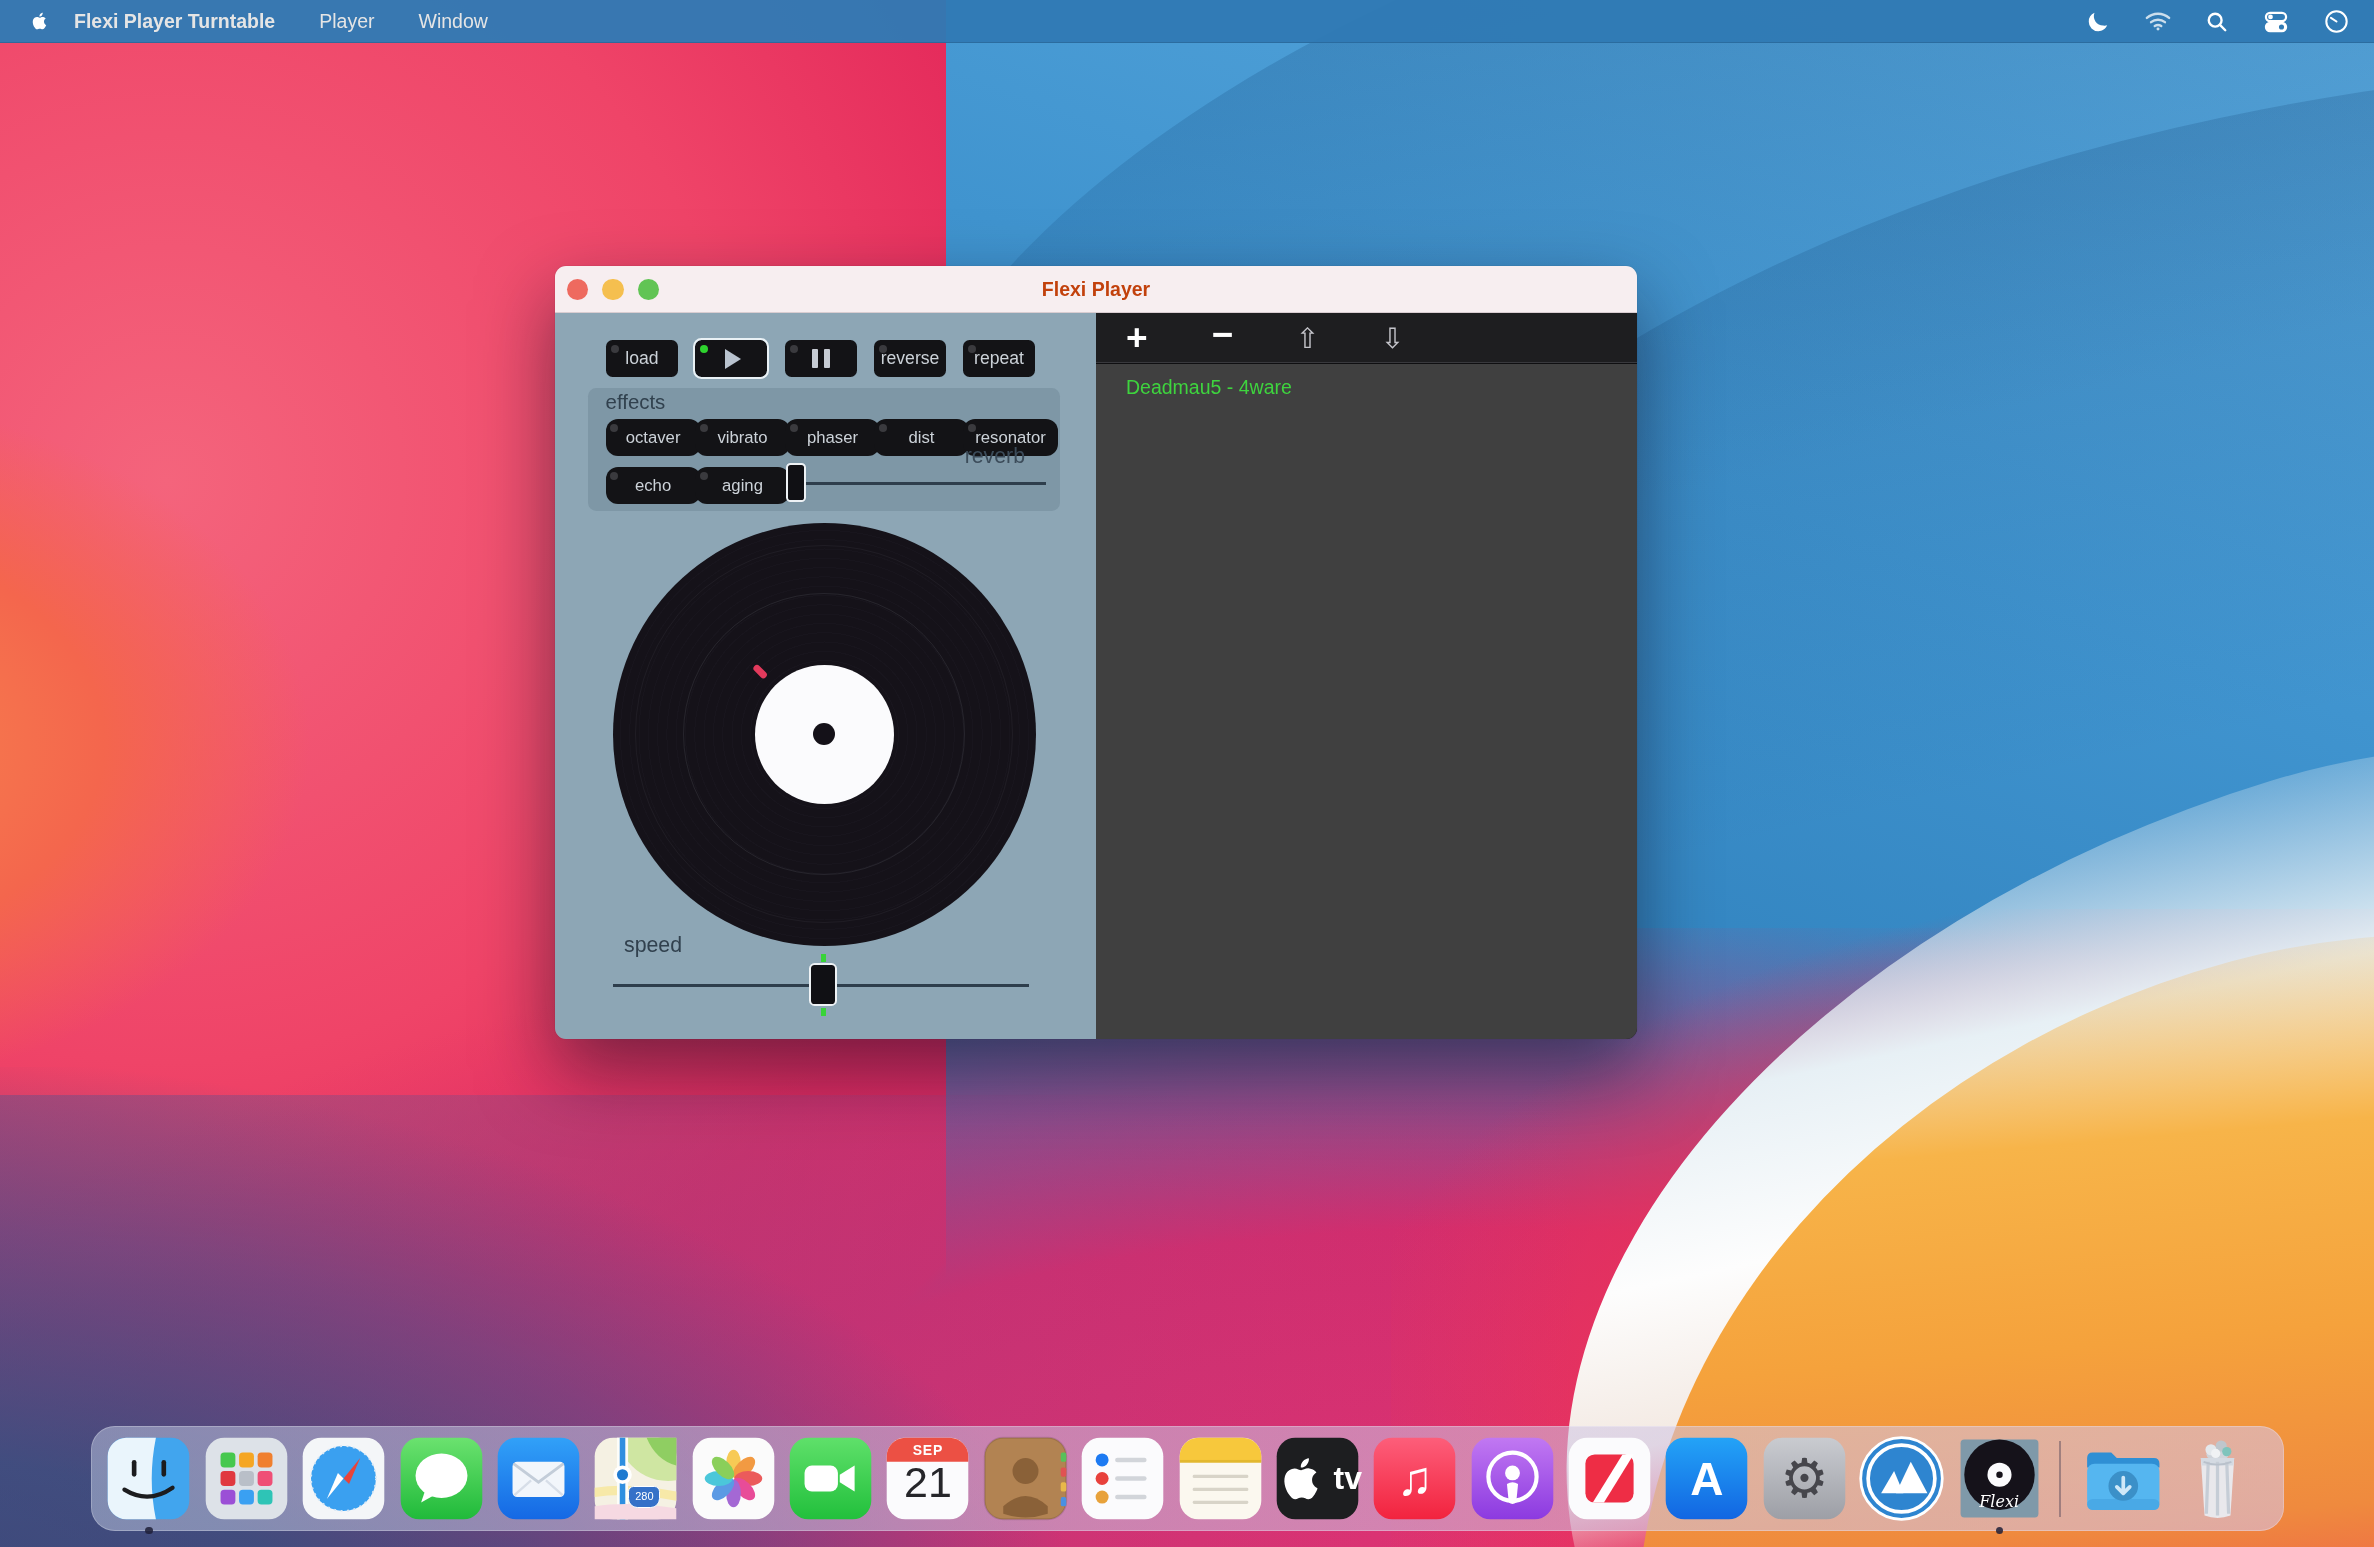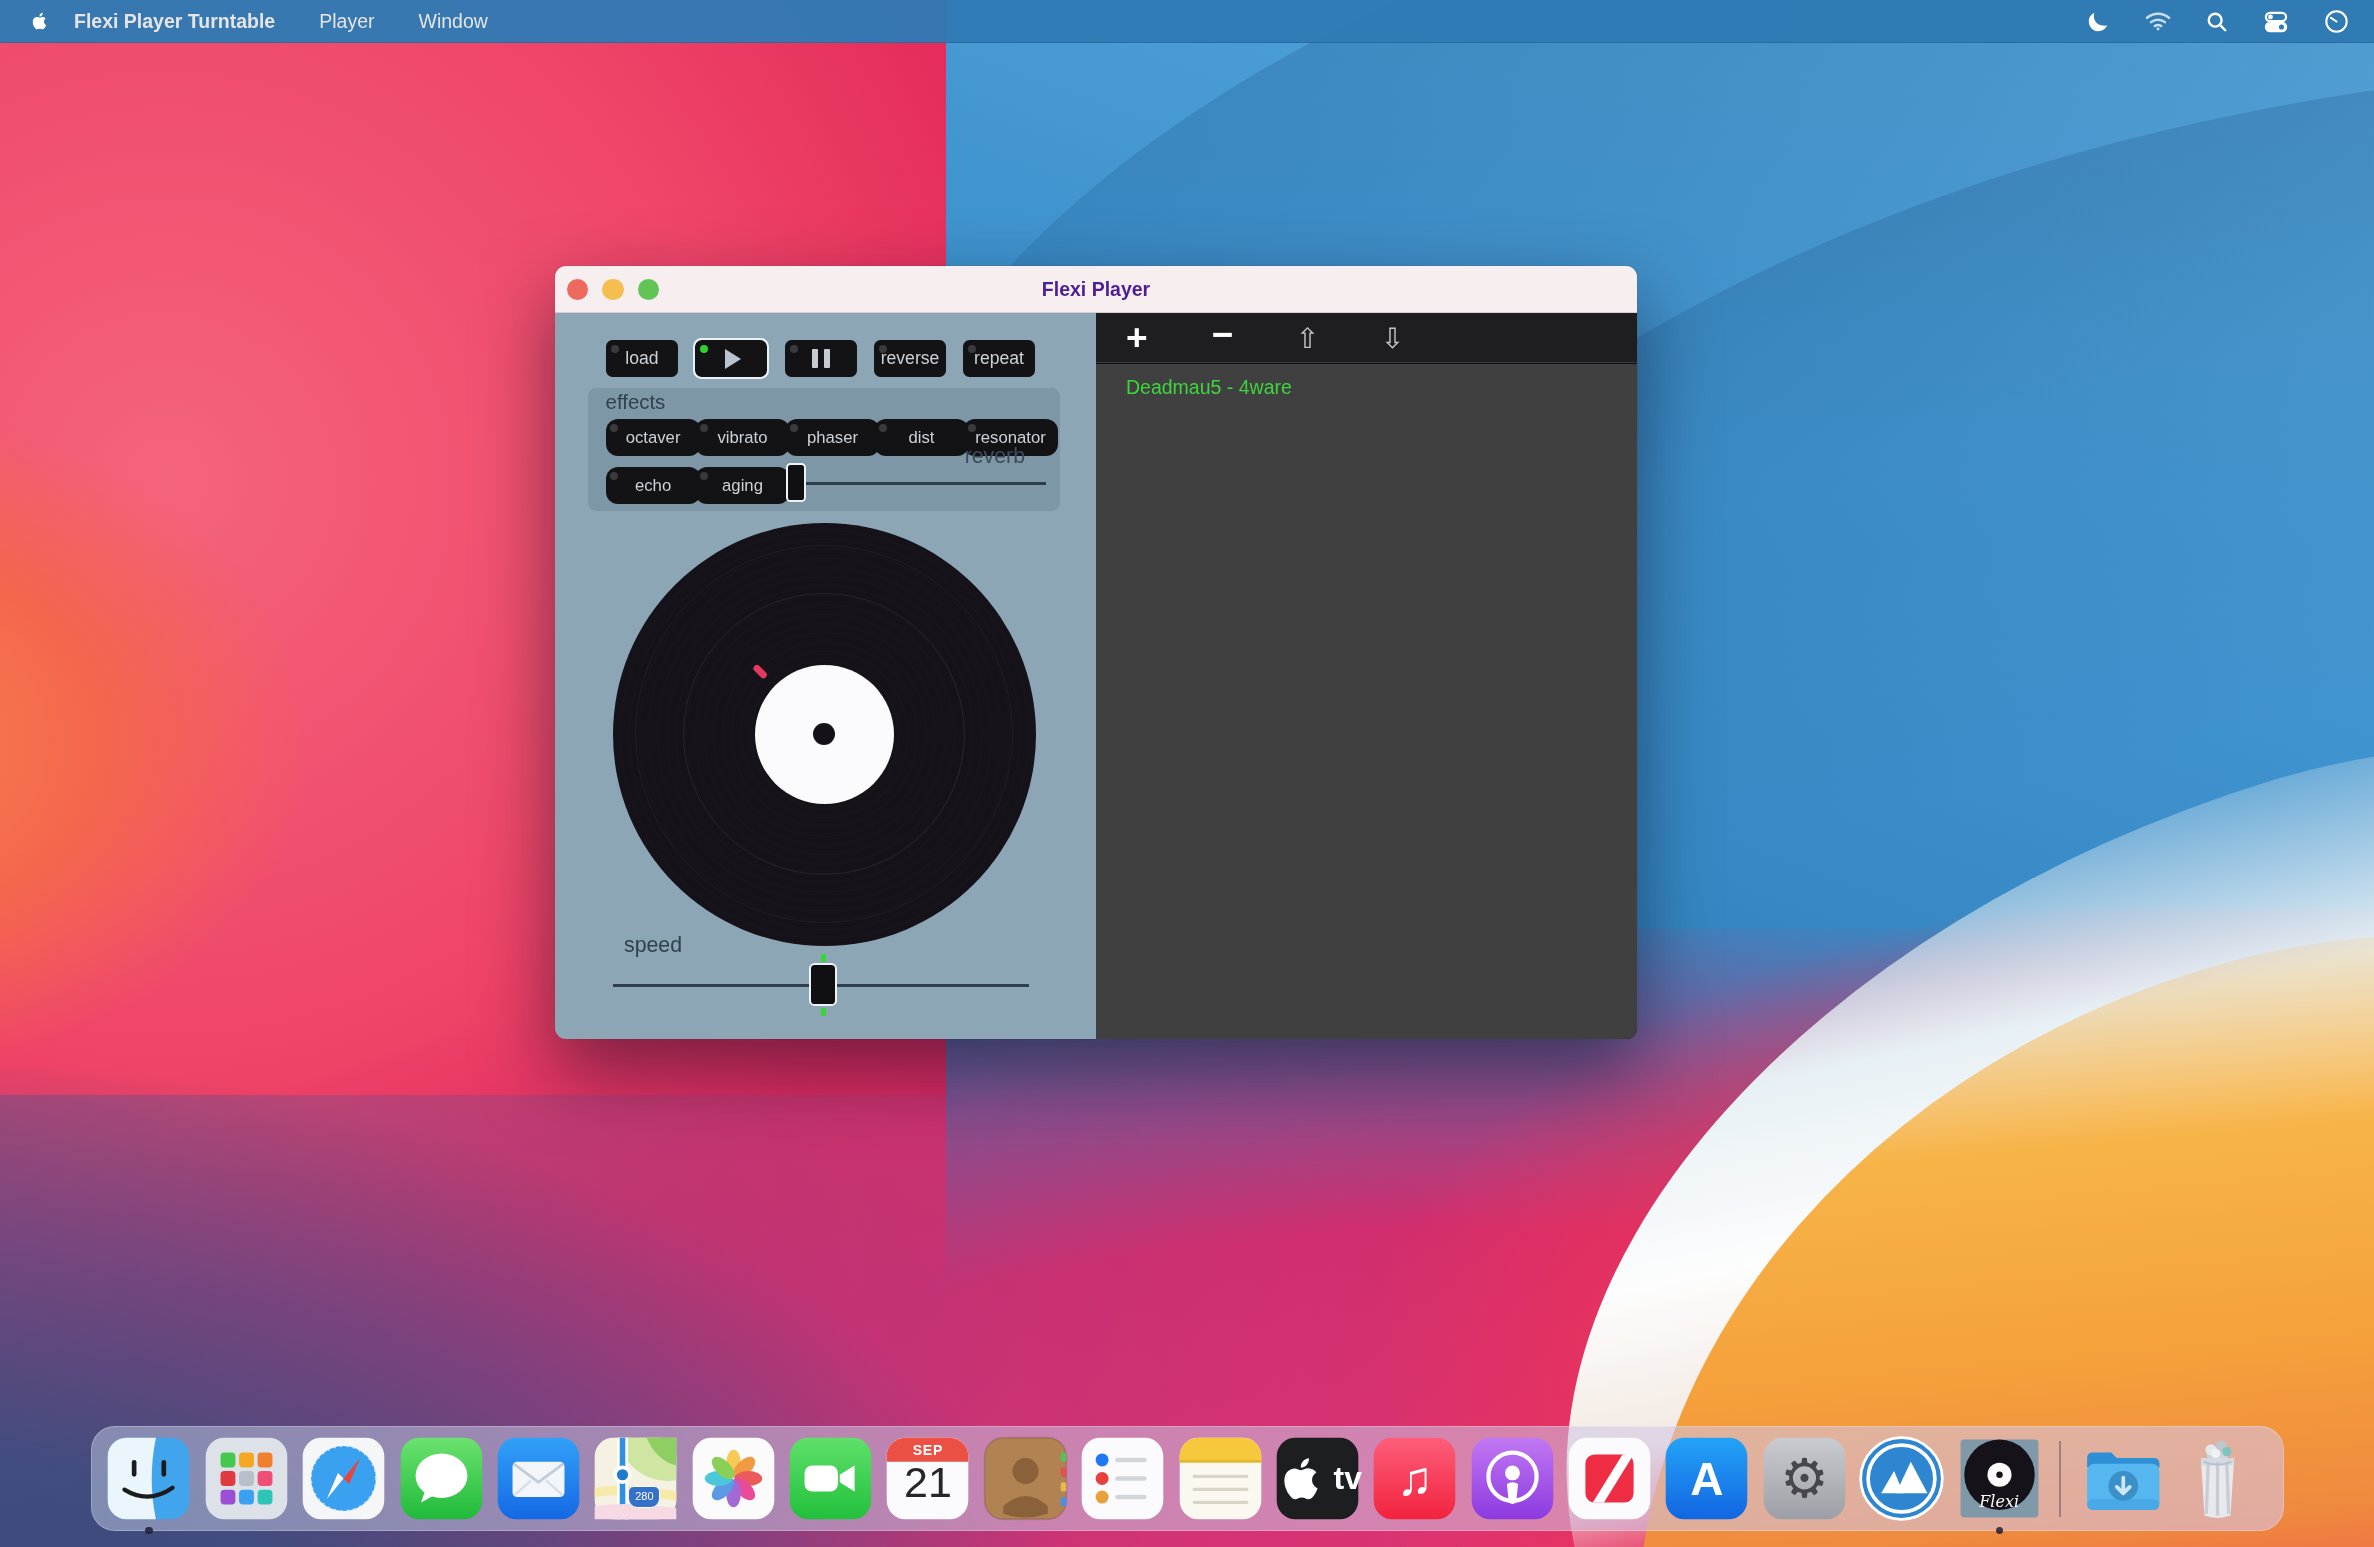--- a/index.html
+++ b/index.html
@@ -44,21 +44,21 @@
   .menubar .menu { margin-left:44px; }
   .mb-status { position:absolute; right:26px; top:0; height:43px; display:flex; align-items:center; gap:35px; }
   .mb-status svg { display:block; }
 
   
   .window { position:absolute; left:555px; top:266px; width:1082px; height:773px;
     border-radius:11px; box-shadow:0 32px 74px rgba(10,10,30,.5), 0 0 0.9px rgba(0,0,0,.4);
     overflow:hidden; z-index:20; }
   .titlebar { position:absolute; left:0; top:0; right:0; height:47px; background:#f7eef0;
     border-bottom:0.9px solid #d9cdd1; display:flex; align-items:center; justify-content:center; }
-  .wintitle { font-weight:700; font-size:19.5px; color:#4c1d95; }
+  .wintitle { font-weight:700; font-size:19.5px; color:#c2410c; }
   .lights { position:absolute; left:12px; top:0; height:47px; display:flex; align-items:center; gap:14px; }
   .light { width:21.3px; height:21.3px; border-radius:50%; }
   .light.red { background:#ee6a5f; } .light.yellow { background:#f5bf4f; } .light.green { background:#61c454; }
 
   .content { position:absolute; left:0; top:47px; right:0; bottom:0; }
   .panel-left { position:absolute; left:0; top:0; width:541px; height:100%; background:#8da6b5; }
   .panel-right { position:absolute; left:541px; top:0; width:541px; height:100%; background:#0f0f11; }
 
   
   .tbtn { position:absolute; top:27px; width:72px; height:37px; background:#131316; border-radius:6.5px;

